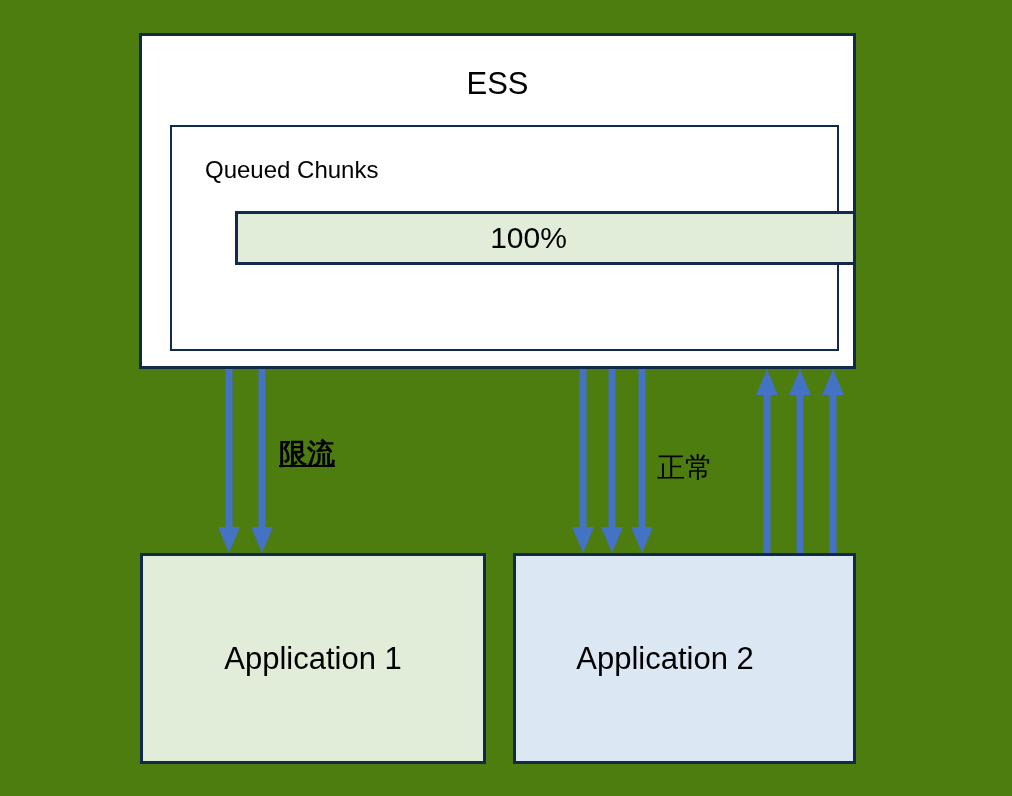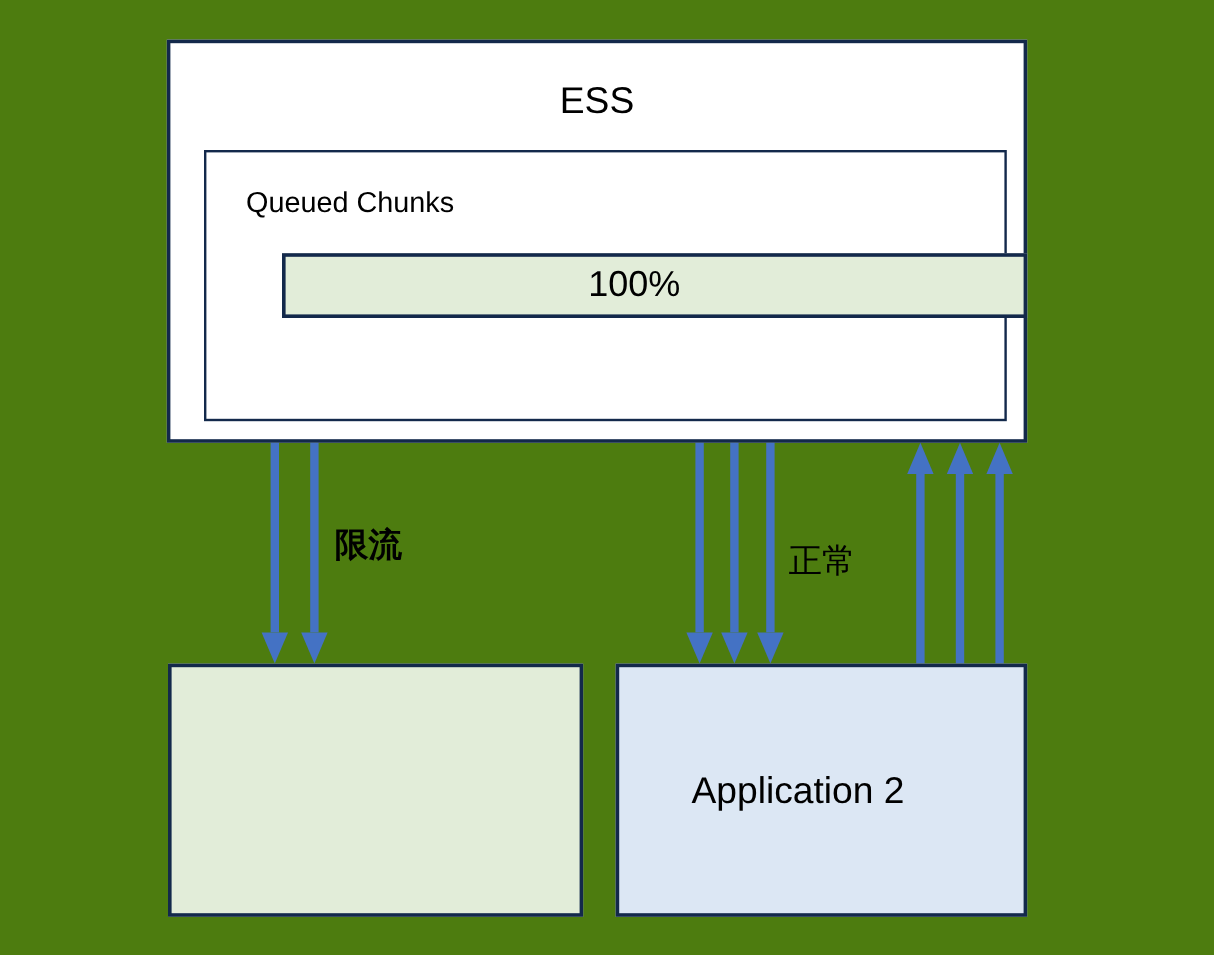--- a/index.html
+++ b/index.html
@@ -128,20 +128,21 @@
     position: absolute;
     font-size: 28px;
     line-height: 36px;
     white-space: nowrap;
     color: #000000;
   }
   #label-limit {
     left: 279px;
     top: 436px;
     font-weight: bold;
+    text-decoration: underline;
   }
   #label-normal {
     left: 657px;
     top: 450px;
     font-weight: normal;
   }
 
   
   #arrows {
     position: absolute;
@@ -202,17 +203,18 @@
     <g>
       <rect x="829.5" y="395" width="7" height="158" fill="#4472C4"></rect>
       <polygon points="822,395 844,395 833,369" fill="#4472C4"></polygon>
     </g>
   </svg>
 
   <div class="flow-label" id="label-limit">限流</div>
   <div class="flow-label" id="label-normal">正常</div>
 
   <div class="box" id="app1-box"></div>
+  <div class="app-label" id="app1-label">Application 1</div>
 
   <div class="box" id="app2-box"></div>
   <div class="app-label" id="app2-label">Application 2</div>
 
 </div>
 
 </body></html>

